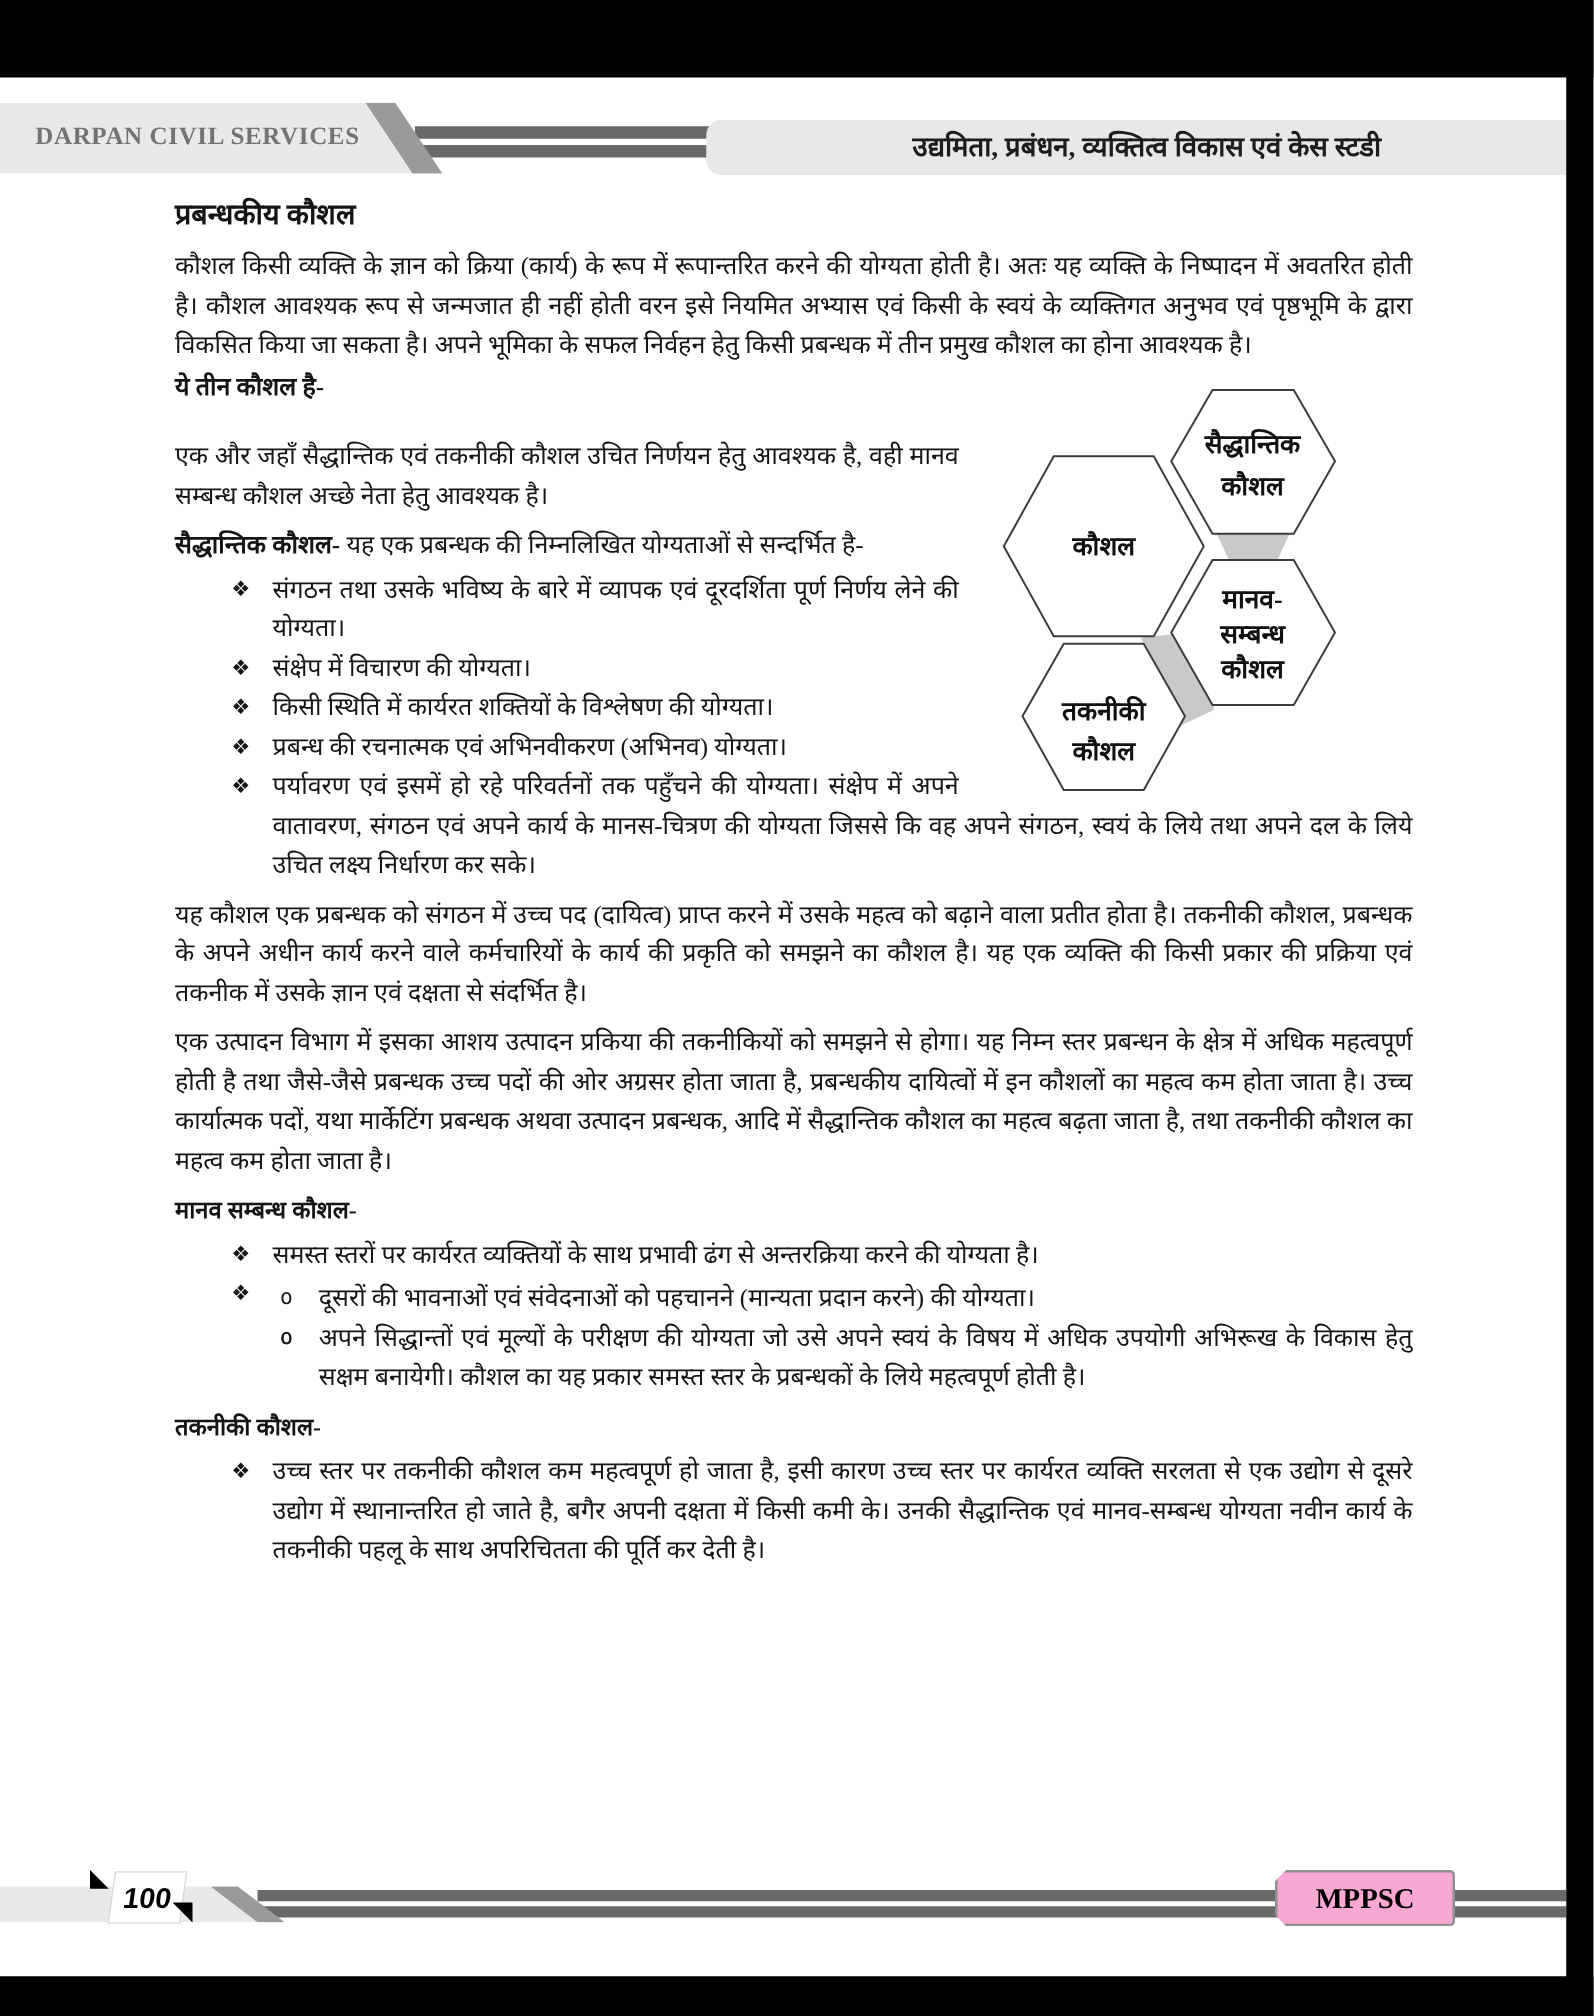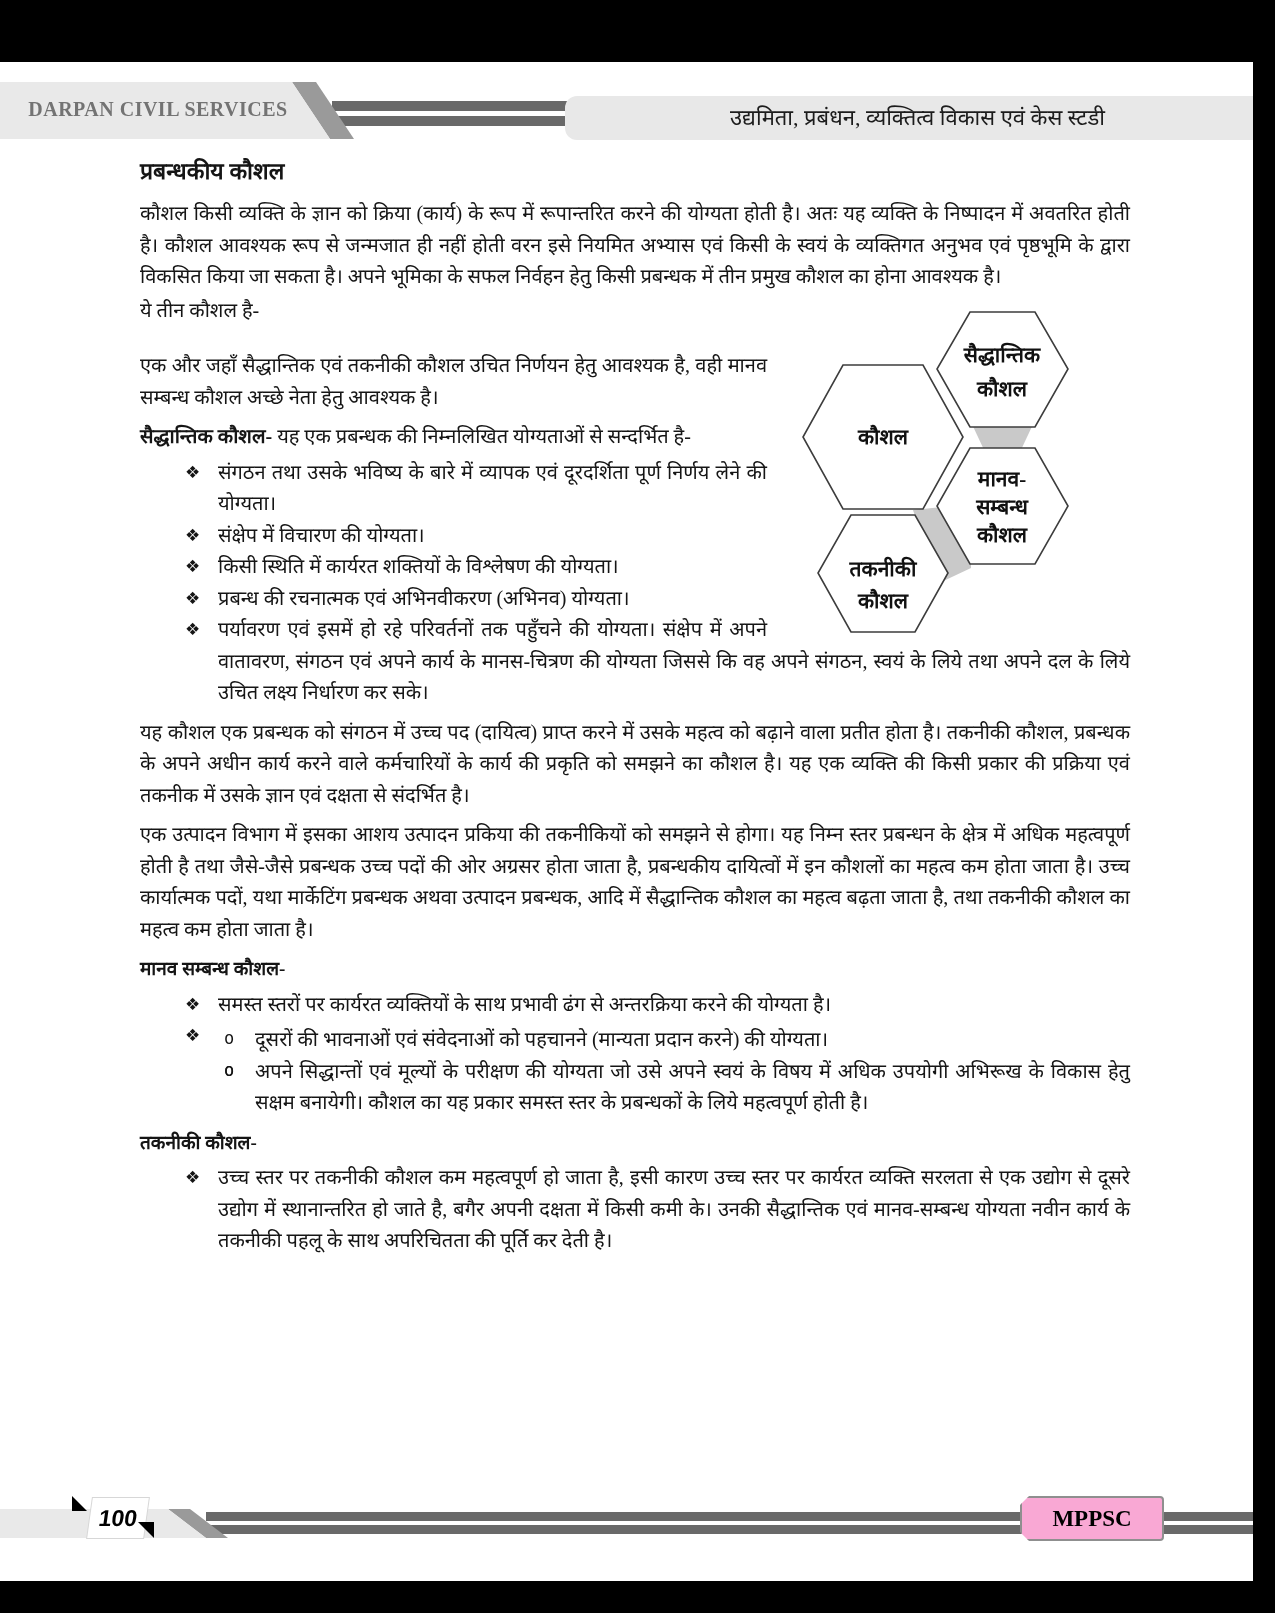--- a/index.html
+++ b/index.html
@@ -15,29 +15,29 @@
   .header{position:absolute;left:0;top:62px;width:1253px;height:82px;z-index:5;}
   .brand-shadow{position:absolute;left:0;top:20px;width:354px;height:57px;background:#9a9a9a;
      clip-path:polygon(292px 0,316px 0,354px 57px,330px 57px);}
   .brand-box{position:absolute;left:0;top:20px;width:332px;height:57px;background:#e9e9e9;
      clip-path:polygon(0 0,292px 0,330px 57px,0 57px);}
   .brand-box span{display:block;text-align:center;padding:16px 40px 0 24px;
      font-weight:bold;font-size:20px;letter-spacing:.5px;color:#737373;}
   .hbar{position:absolute;left:332px;right:0;height:10px;background:#696969;}
   .hbar.b1{top:39px;} .hbar.b2{top:54px;}
   .subject-pill{position:absolute;left:565px;top:34px;width:705px;height:44px;background:#e8e8e8;
-     border-radius:12px;text-align:center;line-height:44px;font-weight:normal;font-size:22px;color:#1c1c1c;}
+     border-radius:12px;text-align:center;line-height:44px;font-weight:bold;font-size:22px;color:#1c1c1c;}
 
   
   .content{position:absolute;left:140px;top:142px;width:990px;z-index:4;
      font-size:20px;line-height:31.5px;text-align:justify;}
   .title{margin:12px 0 0 0;text-align:left;font-size:23px;font-weight:bold;line-height:36px;}
   p{margin:0;}
   .intro{margin-top:8px;}
-  .lead-bold{font-weight:normal;margin-top:2px;text-align:left;}
+  .lead-bold{font-weight:bold;margin-top:2px;text-align:left;}
   .sec-head{font-weight:bold;}
   h2{font-size:19px;line-height:31.5px;margin:8px 0 0 0;font-weight:bold;}
   .para{margin-top:8px;}
   ul{list-style:none;margin:4px 0 0 0;padding:0;}
   ul.bullets li{position:relative;padding-left:78px;margin:0;}
   ul.bullets li .glyph{position:absolute;left:45px;top:0;font-size:17px;font-family:"DejaVu Sans",sans-serif;}
   ul.subs li{position:relative;padding-left:115px;margin:0;}
   ul.subs li .glyph{position:absolute;left:84px;top:-1px;font-size:17px;font-family:"DejaVu Sans Mono",monospace;}
 
   

